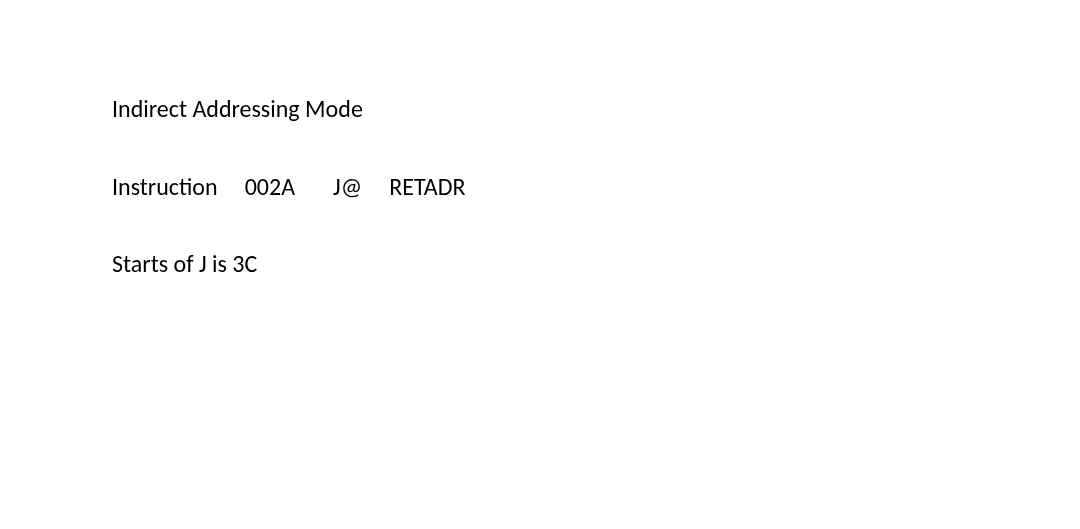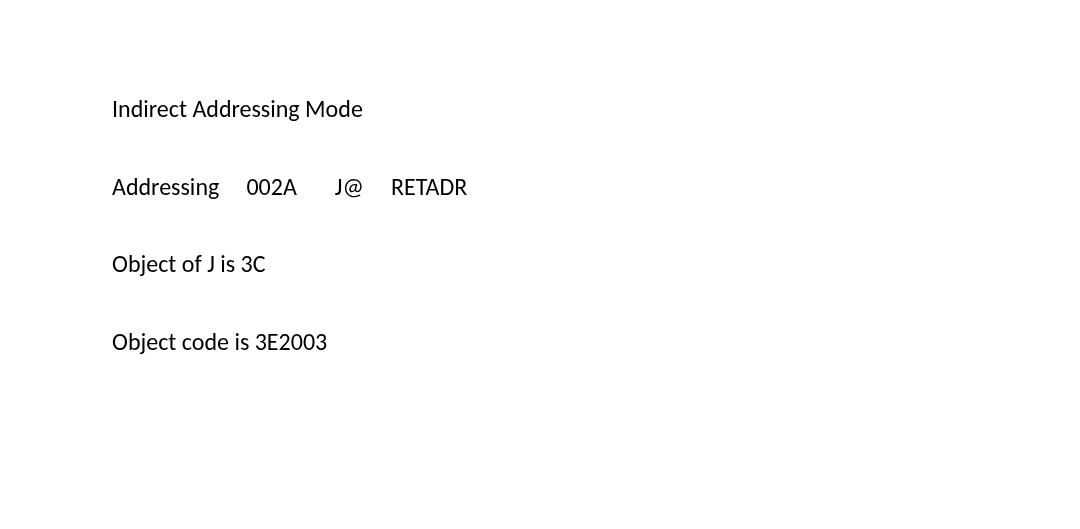--- a/index.html
+++ b/index.html
@@ -24,16 +24,15 @@
     }
     .line {
       white-space: pre;
     }
   </style>
 </head>
 <body>
 
 <div class="content">
   <div class="line">Indirect Addressing Mode</div>
-  <div class="line">Addressing     002A       J@     RETADR</div>
-  <div class="line">Object of J is 3C</div>
-  <div class="line">Object code is 3E2003</div>
+  <div class="line">Instruction     002A       J@     RETADR</div>
+  <div class="line">Starts of J is 3C</div>
 </div>
 
 </body></html>

